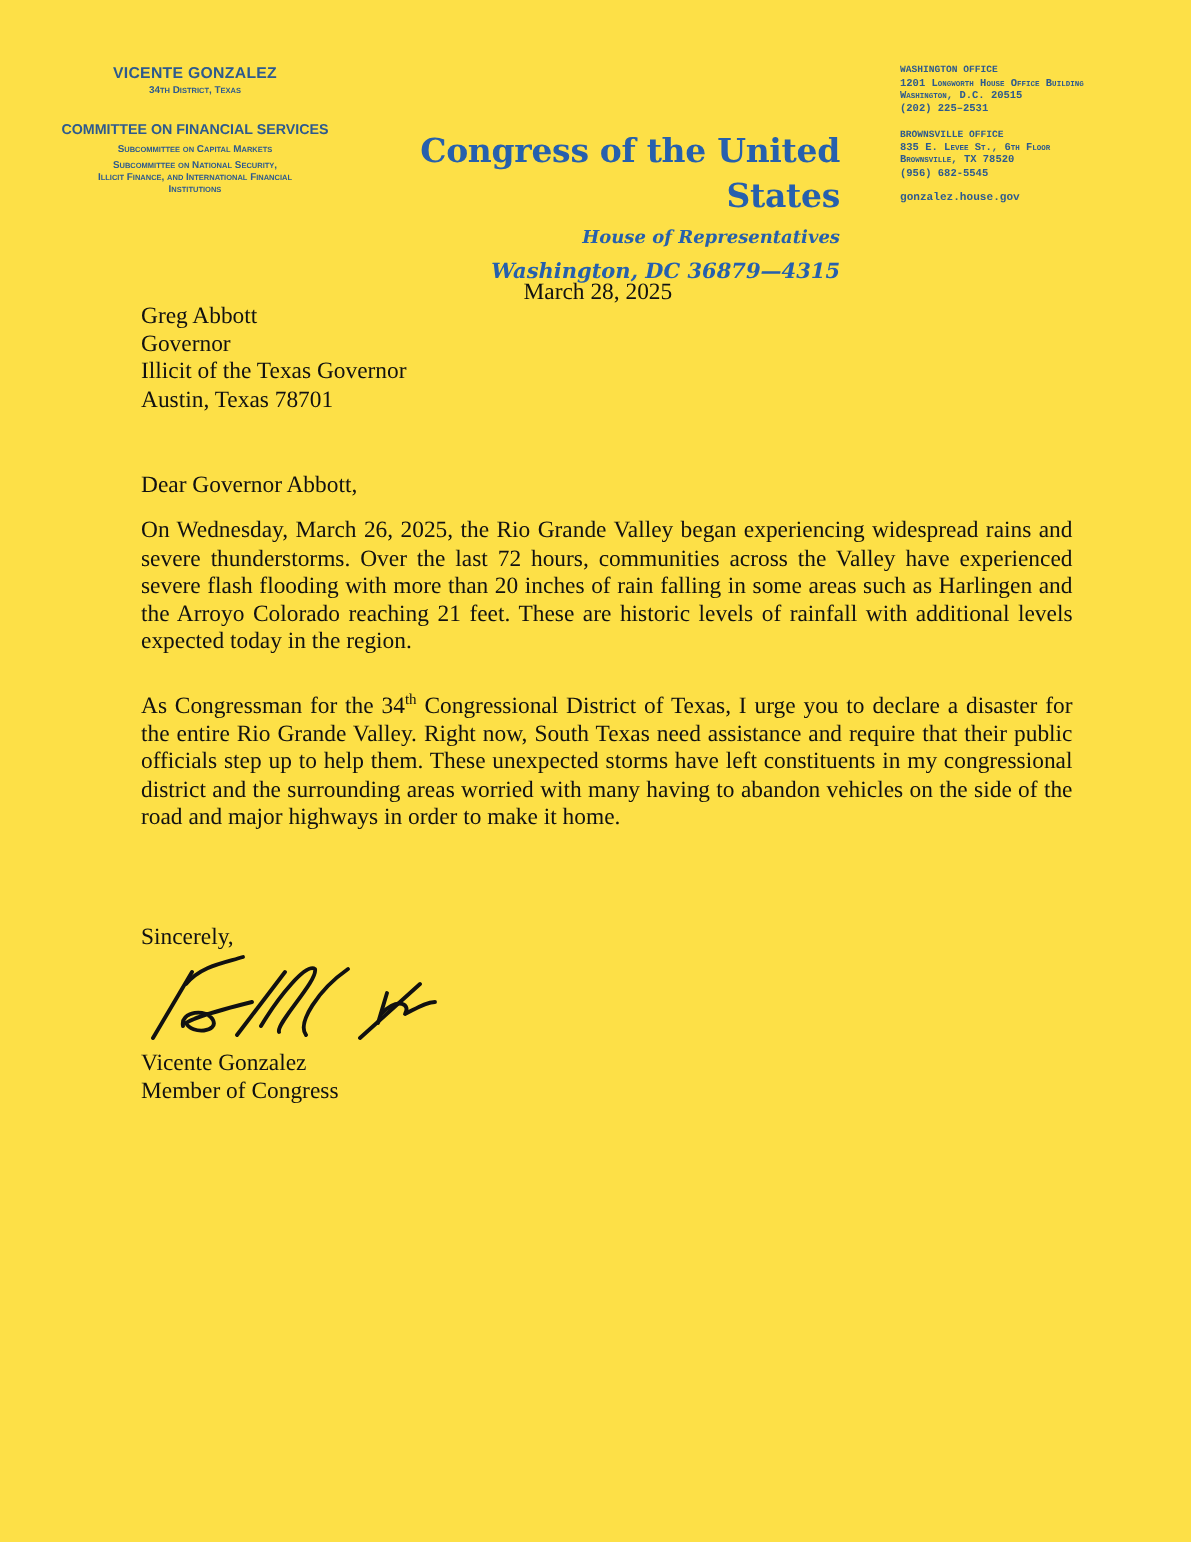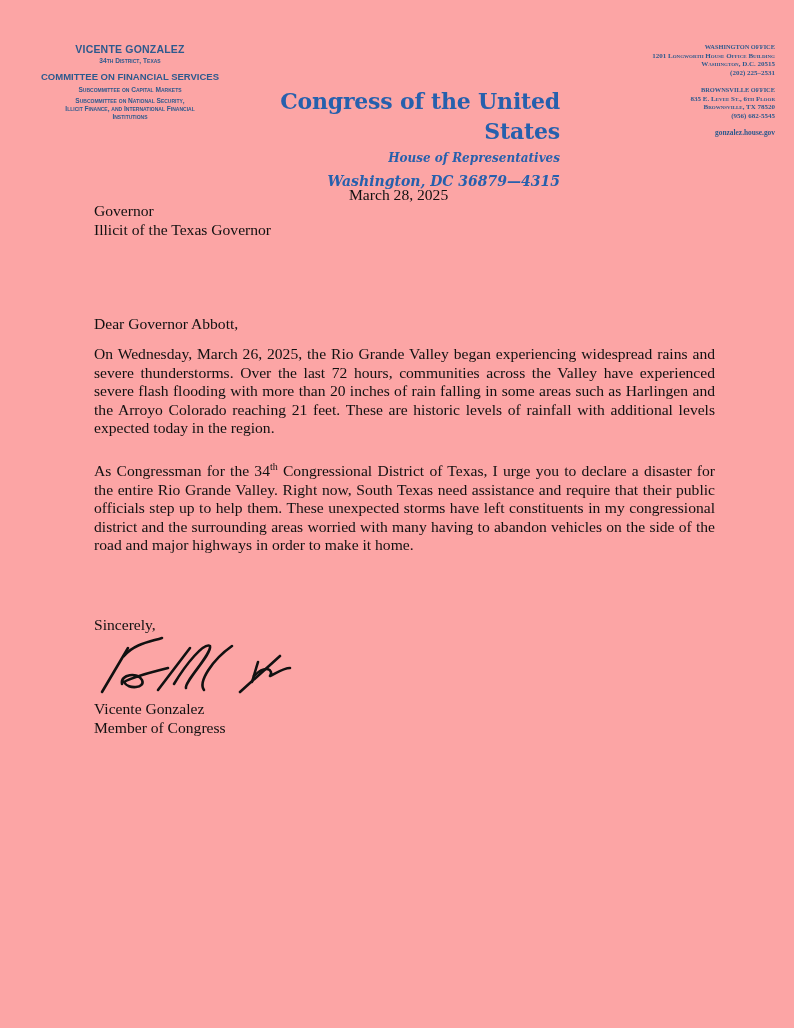--- a/index.html
+++ b/index.html
@@ -1,31 +1,31 @@
 <!DOCTYPE html>
 <html><head>
   <meta charset="utf-8">
   <style>
     html, body { margin: 0; padding: 0; background: #ffffff; }
     body { width: 794px; height: 1028px; position: relative; overflow: hidden; }
-    .page { position: absolute; left: 0; top: 0; width: 794px; height: 1028px; background: #fca5a5; }
+    .page { position: absolute; left: 0; top: 0; width: 794px; height: 1028px; background: #fde047; }
 
     .lh-left { position: absolute; left: 20px; top: 43px; width: 220px; text-align: center; color: #2d5a8e; font-family: "Liberation Sans", sans-serif; }
     .lh-left .name { font-size: 10.5px; font-weight: bold; letter-spacing: 0.2px; line-height: 13px; }
     .lh-left .district { font-size: 6.6px; font-weight: bold; font-variant: small-caps; line-height: 9px; }
-    .lh-left .committee { font-size: 9.5px; font-weight: bold; margin-top: 6px; line-height: 12px; }
+    .lh-left .committee { font-size: 9.5px; font-weight: bold; margin-top: 16px; line-height: 12px; }
     .lh-left .sub { font-size: 6.6px; font-weight: bold; font-variant: small-caps; line-height: 8.5px; margin-top: 3px; }
     .lh-left .sub2 { font-size: 6.6px; font-weight: bold; font-variant: small-caps; line-height: 8.2px; margin-top: 2px; }
 
     .lh-center { position: absolute; left: 240px; top: 86px; width: 320px; text-align: right; color: #2660ad; font-family: "DejaVu Serif", serif; }
     .lh-center .c1 { font-size: 22px; font-weight: bold; line-height: 30px; letter-spacing: -0.2px; }
     .lh-center .c2 { font-size: 12px; font-weight: bold; line-height: 24px; font-style: italic; }
     .lh-center .c3 { font-size: 14px; font-weight: bold; line-height: 22px; font-style: italic; }
 
-    .lh-right { position: absolute; left: 600px; top: 43px; width: 175px; text-align: right; color: #2d5a8e; font-family: Liberation Serif, serif; }
+    .lh-right { position: absolute; left: 600px; top: 43px; width: 175px; text-align: left; color: #2d5a8e; font-family: Liberation Mono, monospace; }
     .lh-right .hdr { font-size: 6.4px; font-weight: bold; line-height: 8.5px; }
     .lh-right .ln { font-size: 7px; font-weight: bold; font-variant: small-caps; line-height: 8.5px; }
     .lh-right .gap { height: 9px; }
     .lh-right .web { font-size: 7.4px; font-weight: bold; line-height: 9px; margin-top: 8px; }
 
     .letter { position: absolute; font-family: "Liberation Serif", serif; font-size: 15.6px; color: #111; line-height: 18.6px; }
     .date { left: 349px; top: 186px; }
     .addr { left: 94px; top: 202px; }
     .greet { left: 94px; top: 315px; }
     .para { left: 94px; width: 621px; text-align: justify; text-align-last: left; }
@@ -69,22 +69,24 @@
     <div class="hdr">BROWNSVILLE OFFICE</div>
     <div class="ln">835 E. Levee St., 6th Floor</div>
     <div class="ln">Brownsville, TX 78520</div>
     <div class="ln">(956) 682-5545</div>
     <div class="web">gonzalez.house.gov</div>
   </div>
 
   <div class="letter date">March 28, 2025</div>
 
   <div class="letter addr">
+    <div>Greg Abbott</div>
     <div>Governor</div>
     <div>Illicit of the Texas Governor</div>
+    <div>Austin, Texas 78701</div>
   </div>
 
   <div class="letter greet">Dear Governor Abbott,</div>
 
   <div class="letter para p1">On Wednesday, March 26, 2025, the Rio Grande Valley began experiencing widespread rains and severe thunderstorms. Over the last 72 hours, communities across the Valley have experienced severe flash flooding with more than 20 inches of rain falling in some areas such as Harlingen and the Arroyo Colorado reaching 21 feet. These are historic levels of rainfall with additional levels expected today in the region.</div>
 
   <div class="letter para p2"><span>As Congressman for the 34</span><span class="sup">th</span><span> Congressional District of Texas, I urge you to declare a disaster for the entire Rio Grande Valley. Right now, South Texas need assistance and require that their public officials step up to help them. These unexpected storms have left constituents in my congressional district and the surrounding areas worried with many having to abandon vehicles on the side of the road and major highways in order to make it home.</span></div>
 
 
   <div class="letter closing">Sincerely,</div>

